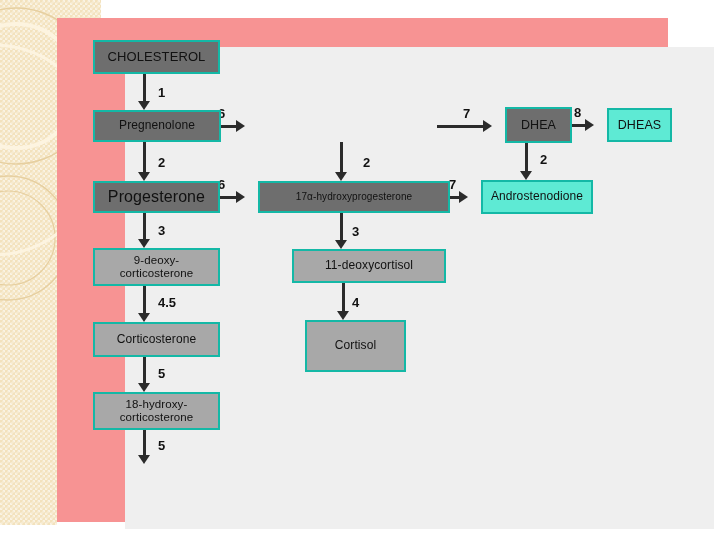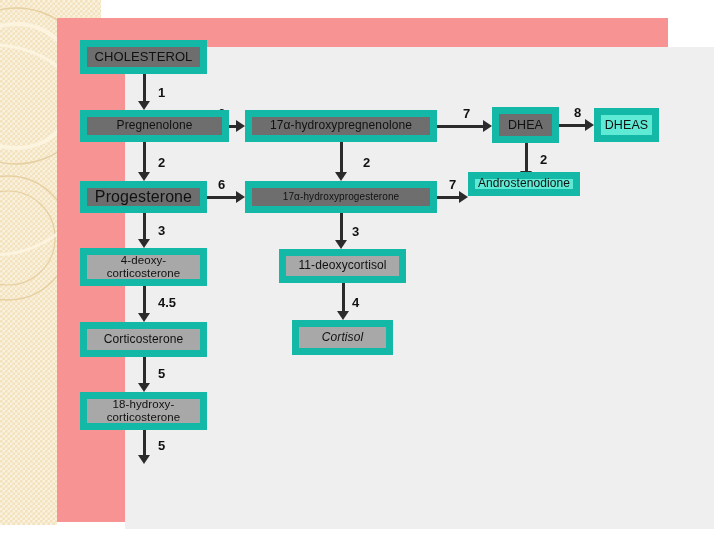--- a/index.html
+++ b/index.html
@@ -40,27 +40,28 @@
     background: #f79393;
   }
   .content-area {
     position: absolute; left: 68px; top: 29px; width: 589px; height: 482px;
     background: #efefef;
   }
 
   
   .node {
     position: absolute;
-    border: 7px solid #14b8a6;
+    border: 2px solid #14b8a6;
     box-sizing: border-box;
     display: flex; align-items: center; justify-content: center;
     text-align: center;
     color: #111;
     line-height: 1.12;
     letter-spacing: .1px;
+    margin-left: 13px;
   }
   .node span { display:block; }
   .fill-dark  { background: #6e6e6e; }
   .fill-mid   { background: #a8a8a8; }
   .fill-light { background: #5eead4; }
 
   
   .vline, .hline { position: absolute; background: #2b2b2b; }
   .vline { width: 3px; }
   .hline { height: 3px; }
@@ -152,77 +153,72 @@
       <div class="elabel" style="left: 574px; top: 105px;">8</div>
       <div class="elabel" style="left: 540px; top: 152px;">2</div>
     </div>
 
   <div id="node-layer" style="position:absolute;left:0;top:0;width:720px;height:540px;">
       <div class="node fill-dark" style="left: 80px; top: 40px; width: 127px; height: 34px; font-size: 13px;">
         <div>
           <span>CHOLESTEROL</span>
         </div>
       </div>
-      <div class="node fill-dark" style="left: 80px; top: 110px; width: 149px; height: 32px; font-size: 12px;">
+      <div class="node fill-dark" style="left: 80px; top: 110px; width: 128px; height: 32px; font-size: 12px;">
         <div>
           <span>Pregnenolone</span>
         </div>
       </div>
       <div class="node fill-dark" style="left: 80px; top: 181px; width: 127px; height: 32px; font-size: 16px;">
         <div>
           <span>Progesterone</span>
         </div>
       </div>
       <div class="node fill-mid" style="left: 80px; top: 248px; width: 127px; height: 38px; font-size: 11.5px;">
         <div>
-          <span>4-deoxy-</span>
+          <span>9-deoxy-</span>
           <span>corticosterone</span>
         </div>
       </div>
       <div class="node fill-mid" style="left: 80px; top: 322px; width: 127px; height: 35px; font-size: 12px;">
         <div>
           <span>Corticosterone</span>
         </div>
       </div>
       <div class="node fill-mid" style="left: 80px; top: 392px; width: 127px; height: 38px; font-size: 11.5px;">
         <div>
           <span>18-hydroxy-</span>
           <span>corticosterone</span>
         </div>
       </div>
-      <div class="node fill-dark" style="left: 245px; top: 110px; width: 192px; height: 32px; font-size: 12px;">
-        <div>
-          <span>17α-hydroxypregnenolone</span>
-        </div>
-      </div>
       <div class="node fill-dark" style="left: 245px; top: 181px; width: 192px; height: 32px; font-size: 10px;">
         <div>
           <span>17α-hydroxyprogesterone</span>
         </div>
       </div>
-      <div class="node fill-mid" style="left: 279px; top: 249px; width: 127px; height: 34px; font-size: 12px; text-align: center;">
+      <div class="node fill-mid" style="left: 279px; top: 249px; width: 154px; height: 34px; font-size: 12px; text-align: center;">
         <div>
           <span>11-deoxycortisol</span>
         </div>
       </div>
-      <div class="node fill-mid" style="left: 292px; top: 320px; width: 101px; height: 35px; font-size: 12px; font-style: italic;">
+      <div class="node fill-mid" style="left: 292px; top: 320px; width: 101px; height: 52px; font-size: 12px;">
         <div>
           <span>Cortisol</span>
         </div>
       </div>
       <div class="node fill-dark" style="left: 492px; top: 107px; width: 67px; height: 36px; font-size: 12.5px;">
         <div>
           <span>DHEA</span>
         </div>
       </div>
       <div class="node fill-light" style="left: 594px; top: 108px; width: 65px; height: 34px; font-size: 12.5px;">
         <div>
           <span>DHEAS</span>
         </div>
       </div>
-      <div class="node fill-light" style="left: 468px; top: 172px; width: 112px; height: 24px; font-size: 12px;">
+      <div class="node fill-light" style="left: 468px; top: 180px; width: 112px; height: 34px; font-size: 12px;">
         <div>
           <span>Androstenodione</span>
         </div>
       </div>
     </div>
 
 </div>
 
 </body></html>

